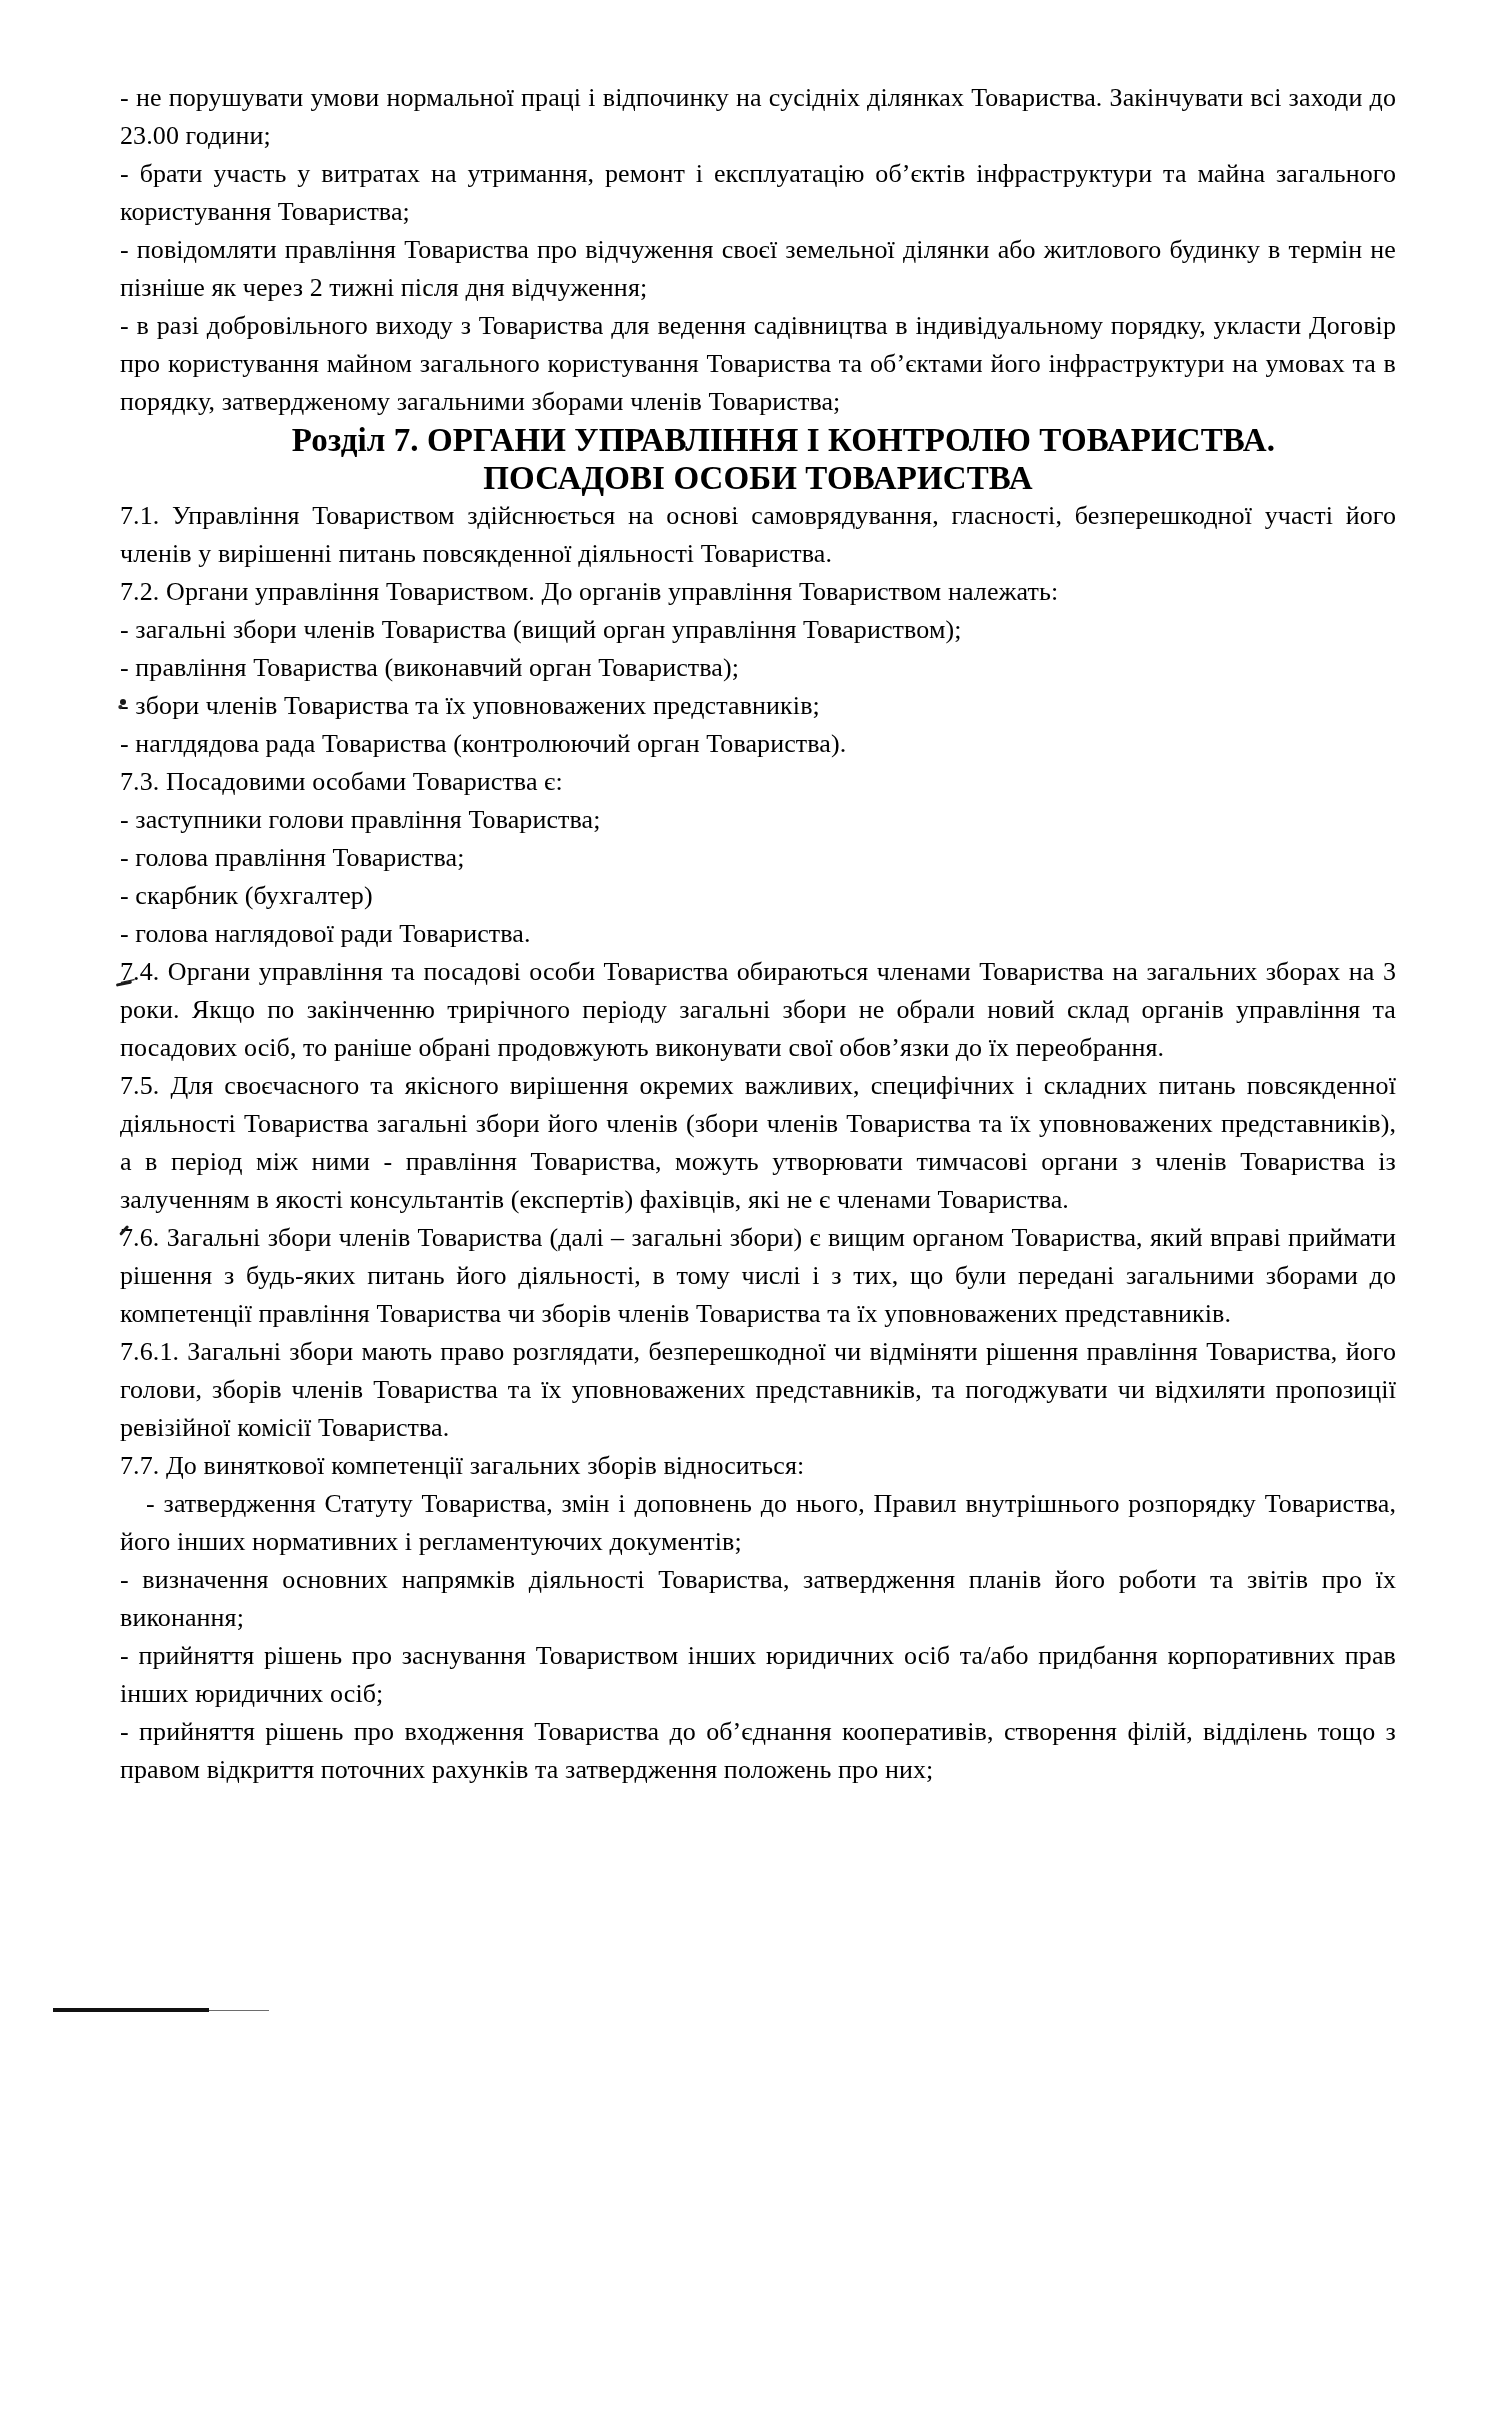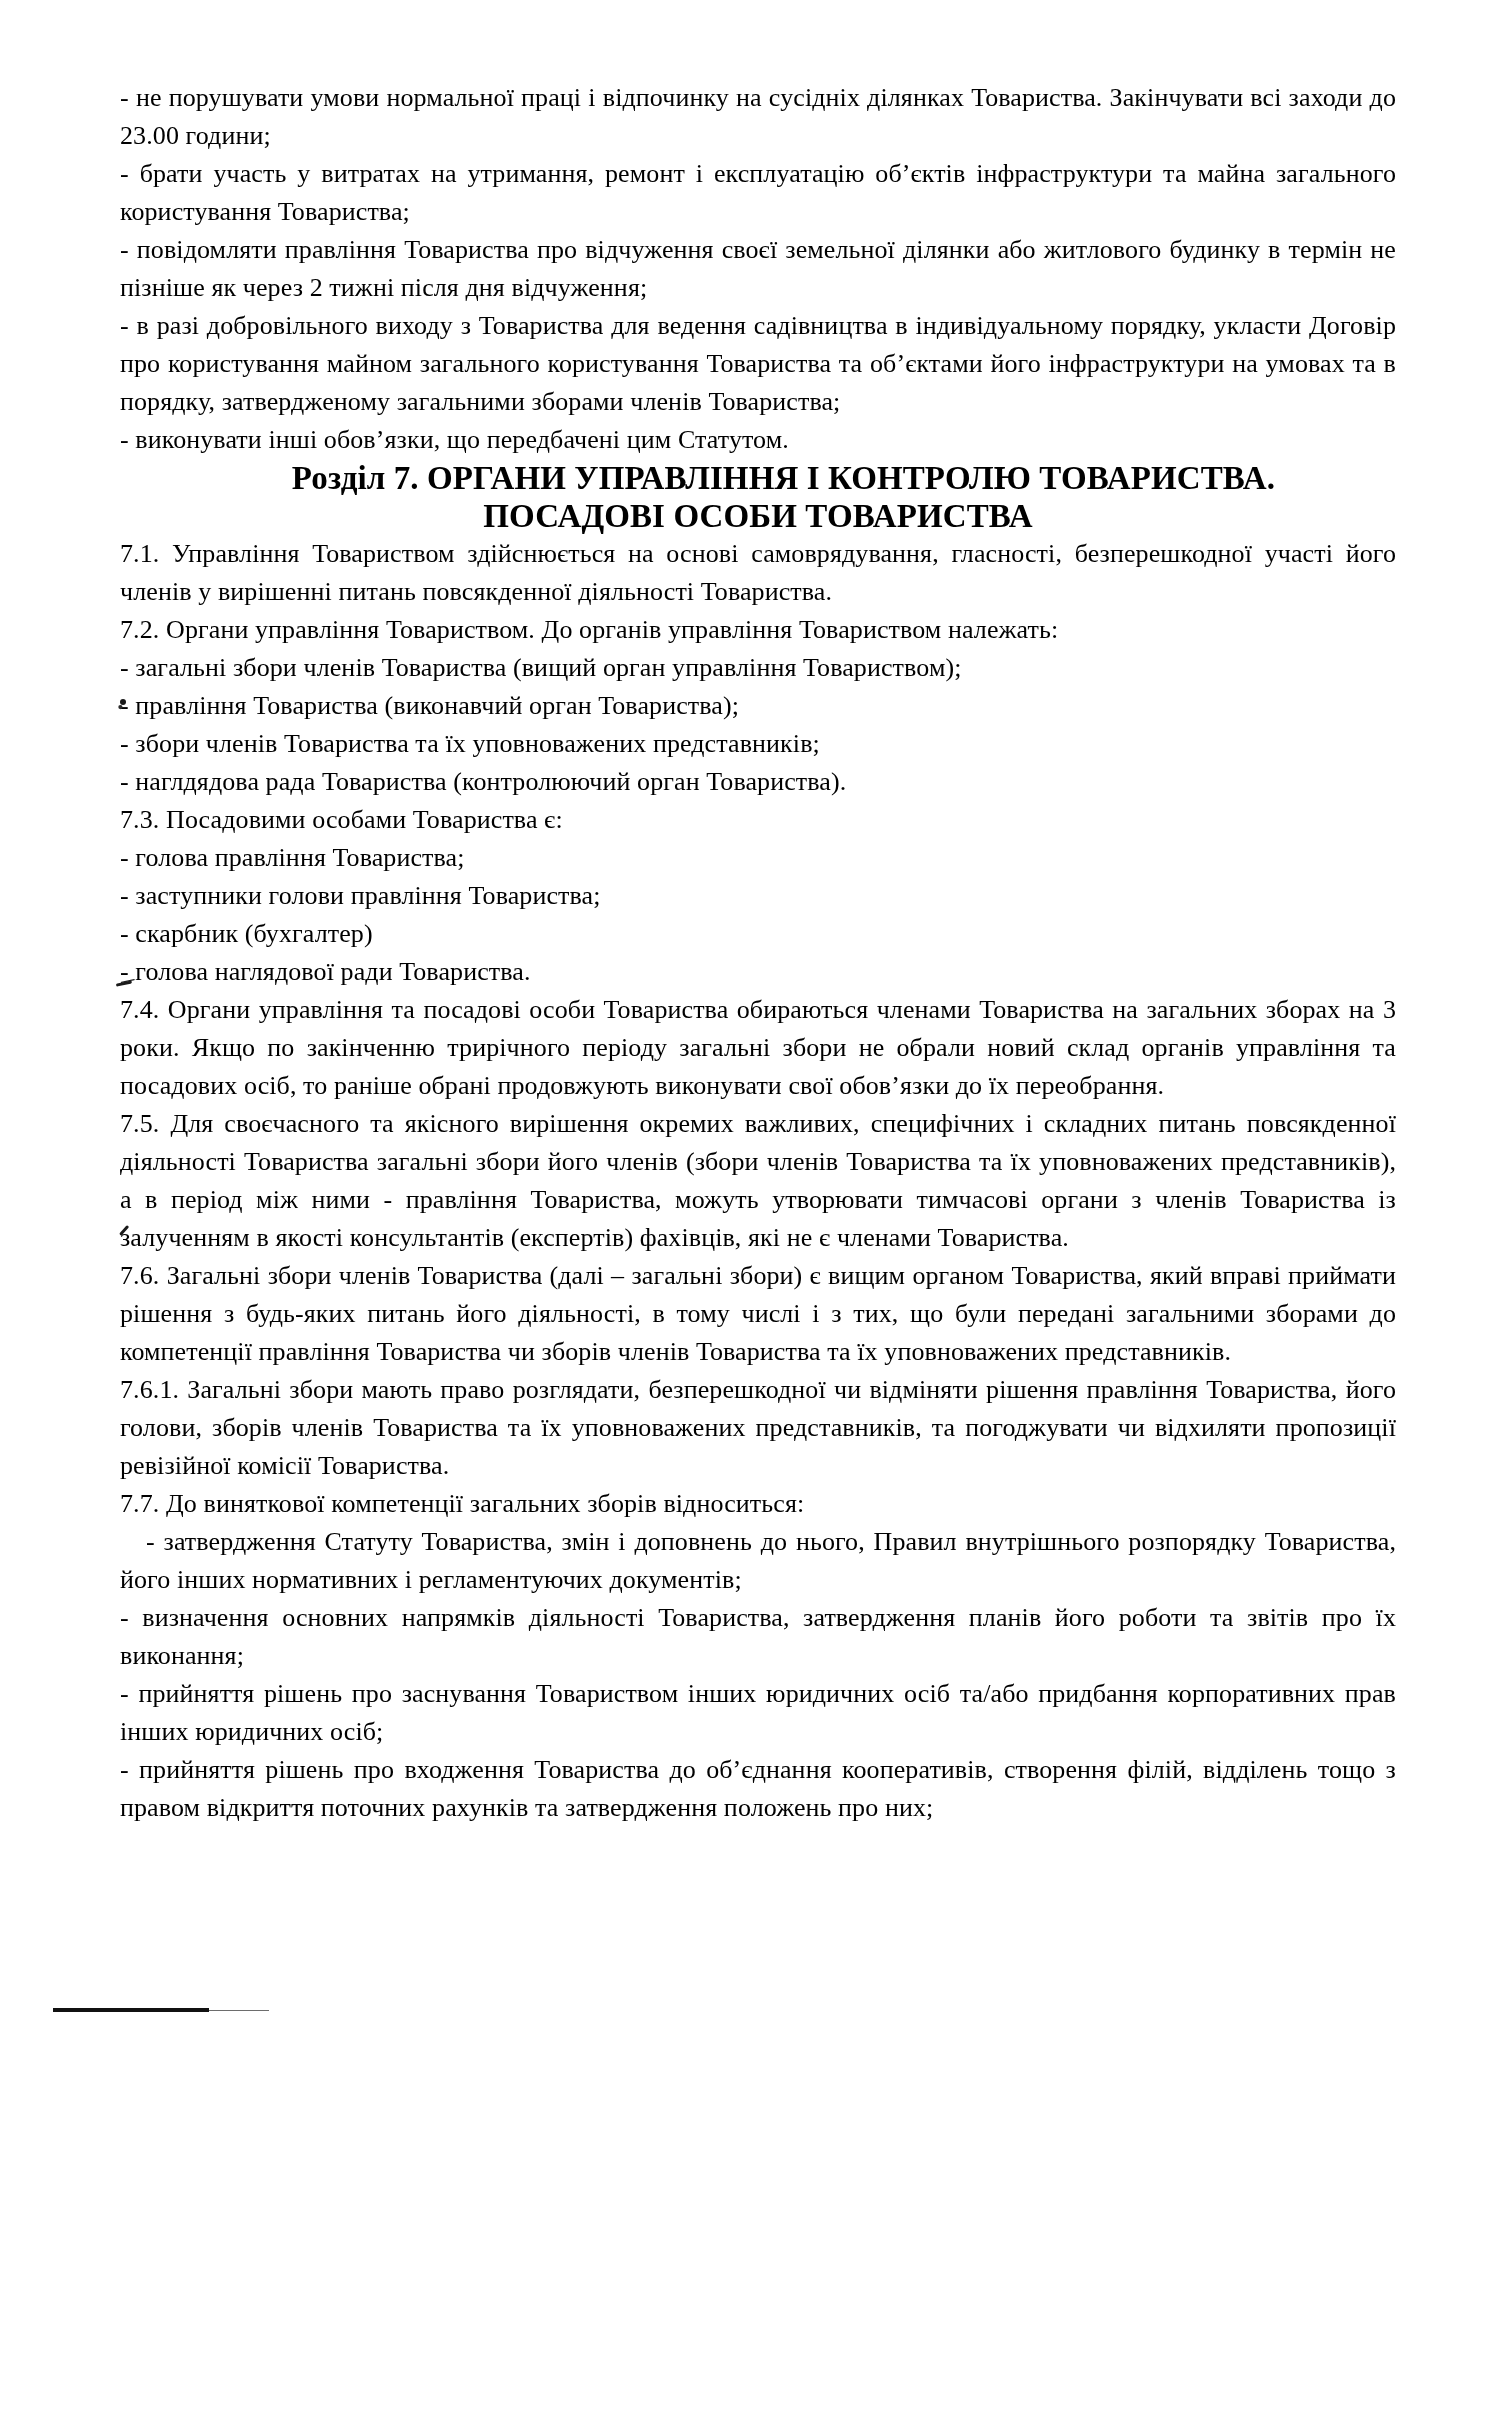--- a/index.html
+++ b/index.html
@@ -109,43 +109,42 @@
 
     <p class="para">- не порушувати умови нормальної праці і відпочинку на сусідніх ділянках Товариства. Закінчувати всі заходи до 23.00 години;</p>
 
 
     <p class="para">- брати участь у витратах на утримання, ремонт і експлуатацію об’єктів інфраструктури та майна загального користування Товариства;</p>
 
     <p class="para">- повідомляти правління Товариства про відчуження своєї земельної ділянки або житлового будинку в термін не пізніше як через 2 тижні після дня відчуження;</p>
 
     <p class="para">- в разі добровільного виходу з Товариства для ведення садівництва в індивідуальному порядку, укласти Договір про користування майном загального користування Товариства та об’єктами його інфраструктури на умовах та в порядку, затвердженому загальними зборами членів Товариства;</p>
 
-    <p class="para flush">- виконувати інші обов’язки, що передбачені цим Статутом.</p>
 
     <h2 class="heading heading-1">Розділ 7. ОРГАНИ УПРАВЛІННЯ І КОНТРОЛЮ ТОВАРИСТВА.</h2>
 
     <h3 class="heading">ПОСАДОВІ ОСОБИ ТОВАРИСТВА</h3>
 
     <p class="para">7.1. Управління Товариством здійснюється на основі самоврядування, гласності, безперешкодної участі його членів у вирішенні питань повсякденної діяльності Товариства.</p>
 
     <p class="para flush">7.2. Органи управління Товариством. До органів управління Товариством належать:</p>
 
     <p class="para flush">- загальні збори членів Товариства (вищий орган управління Товариством);</p>
 
     <p class="para flush">- правління Товариства (виконавчий орган Товариства);</p>
 
     <p class="para flush">- збори членів Товариства та їх уповноважених представників;</p>
 
     <p class="para flush">- наглдядова рада Товариства (контролюючий орган Товариства).</p>
 
     <p class="para flush">7.3. Посадовими особами Товариства є:</p>
 
+    <p class="para flush">- заступники голови правління Товариства;</p>
+
     <p class="para flush">- голова правління Товариства;</p>
-
-    <p class="para flush">- заступники голови правління Товариства;</p>
 
     <p class="para flush">- скарбник (бухгалтер)</p>
 
     <p class="para flush">- голова наглядової ради Товариства.</p>
 
     <p class="para">7.4. Органи управління та посадові особи Товариства обираються членами Товариства на загальних зборах на 3 роки. Якщо по закінченню трирічного періоду загальні збори не обрали новий склад органів управління та посадових осіб, то раніше обрані продовжують виконувати свої обов’язки до їх переобрання.</p>
 
     <p class="para">7.5. Для своєчасного та якісного вирішення окремих важливих, специфічних і складних питань повсякденної діяльності Товариства загальні збори його членів (збори членів Товариства та їх уповноважених представників), а в період між ними - правління Товариства, можуть утворювати тимчасові органи з членів Товариства із залученням в якості консультантів (експертів) фахівців, які не є членами Товариства.</p>
 
     <p class="para">7.6. Загальні збори членів Товариства (далі – загальні збори) є вищим органом Товариства, який вправі приймати рішення з будь-яких питань його діяльності, в тому числі і з тих, що були передані загальними зборами до компетенції правління Товариства чи зборів членів Товариства та їх уповноважених представників.</p>

